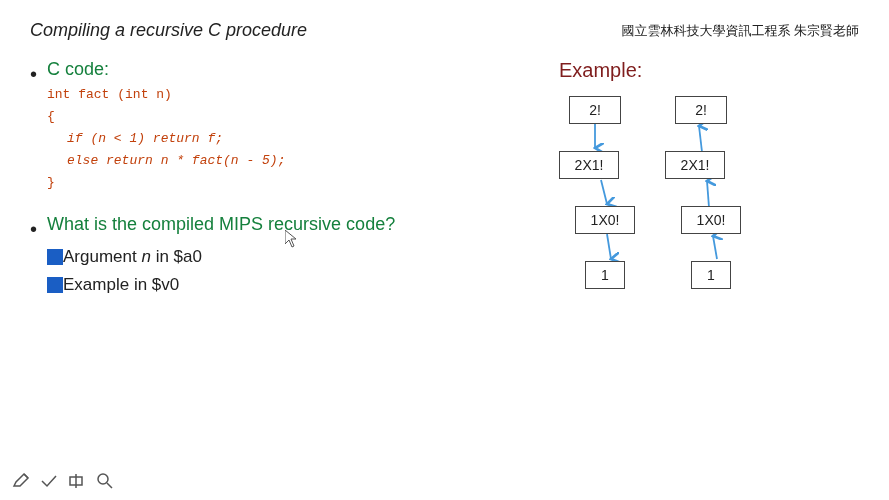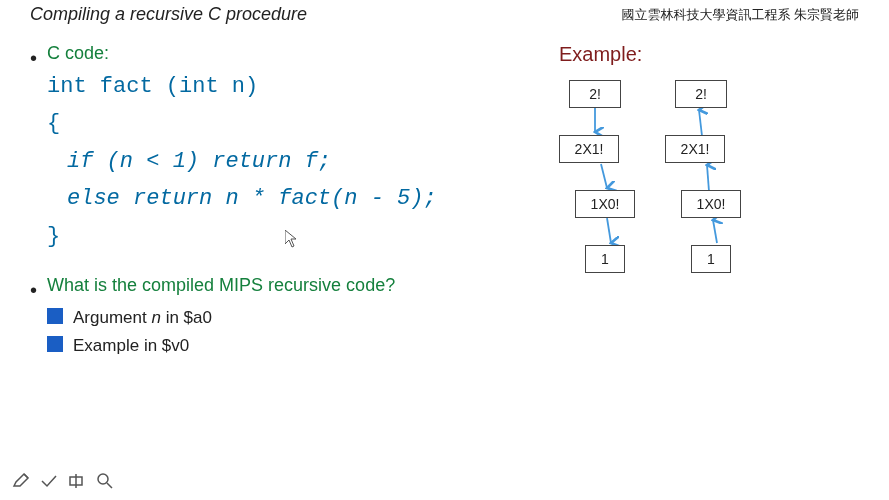--- a/index.html
+++ b/index.html
@@ -11,21 +11,21 @@
       font-family: Arial, sans-serif;
       overflow: hidden;
       position: relative;
     }
 
     .slide {
       width: 889px;
       height: 500px;
       background: #ffffff;
       position: relative;
-      padding: 4px 30px;
+      padding: 20px 30px;
     }
 
     
     .header {
       display: flex;
       justify-content: space-between;
       align-items: center;
       margin-bottom: 18px;
     }
 
@@ -77,39 +77,38 @@
     }
 
     .bullet-label {
       font-size: 18px;
       color: #15803d;
       margin-bottom: 4px;
     }
 
     .code-block {
       font-family: 'Courier New', monospace;
-      font-size: 22px;
-      color: #0369a1;
+      font-size: 13px;
+      color: #c2410c;
       line-height: 1.7;
     }
 
     .code-block .indent1 {
       padding-left: 20px;
       font-style: italic;
     }
 
     
     .blue-bullet-list {
       margin-top: 12px;
     }
 
     .blue-bullet-item {
       display: flex;
-      align-items: flex-start;
-      gap: 10px;
+      align-items: center;
       margin-bottom: 8px;
     }
 
     .blue-square {
       width: 16px;
       height: 16px;
       background: #1a5ec4;
       flex-shrink: 0;
     }
 

